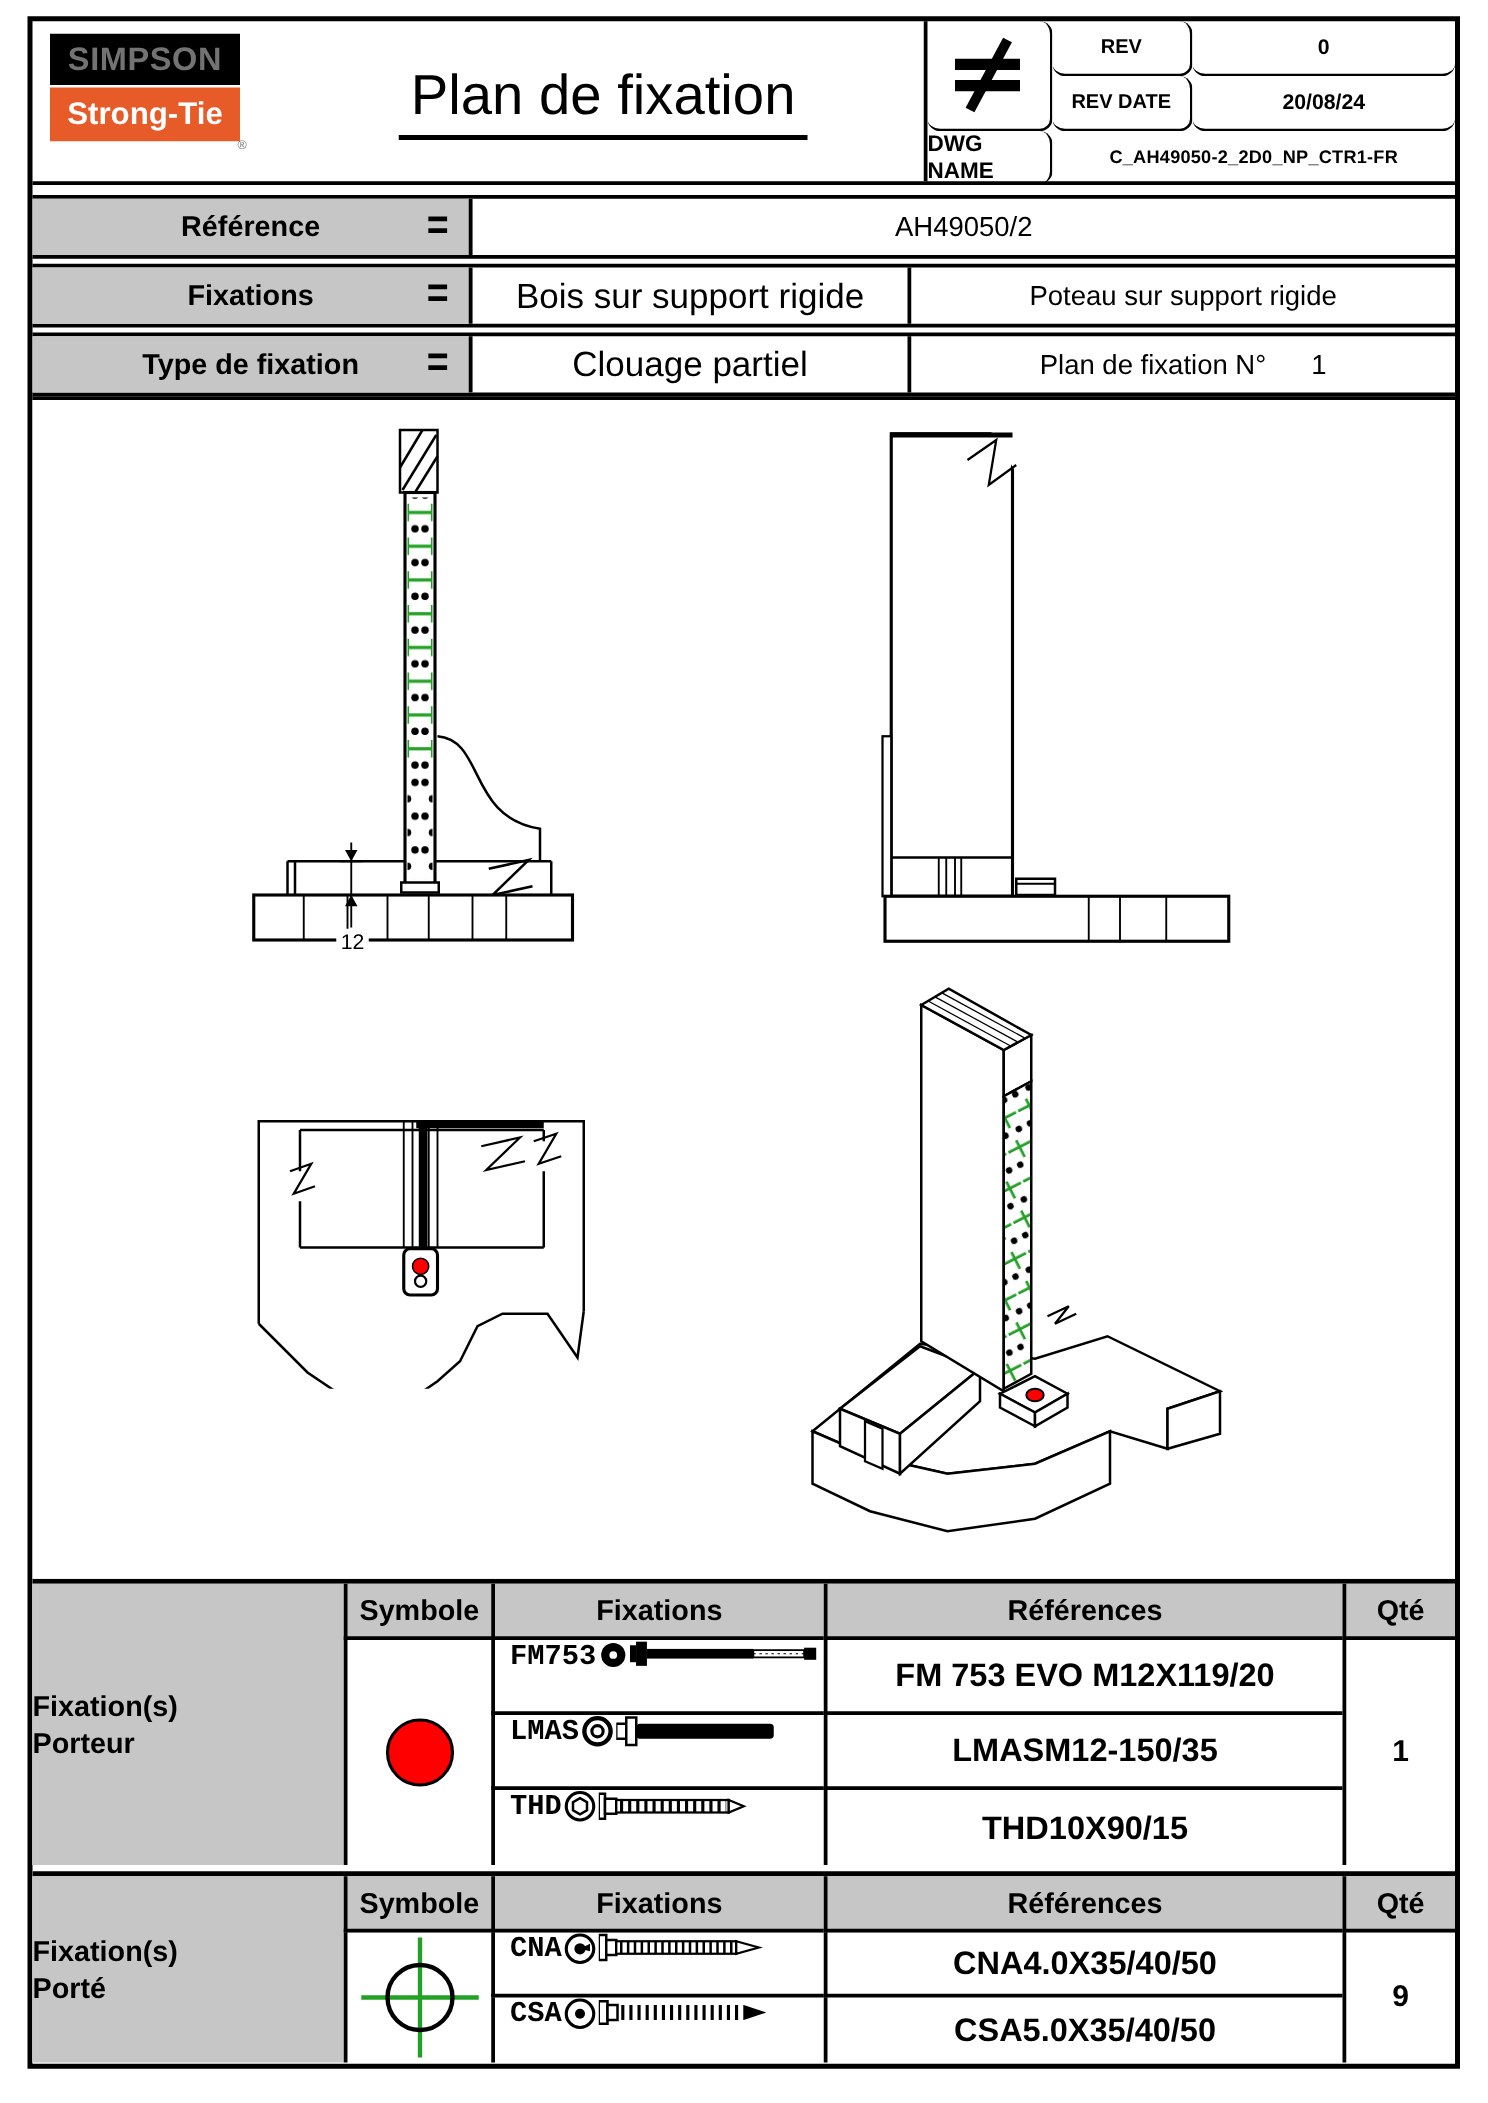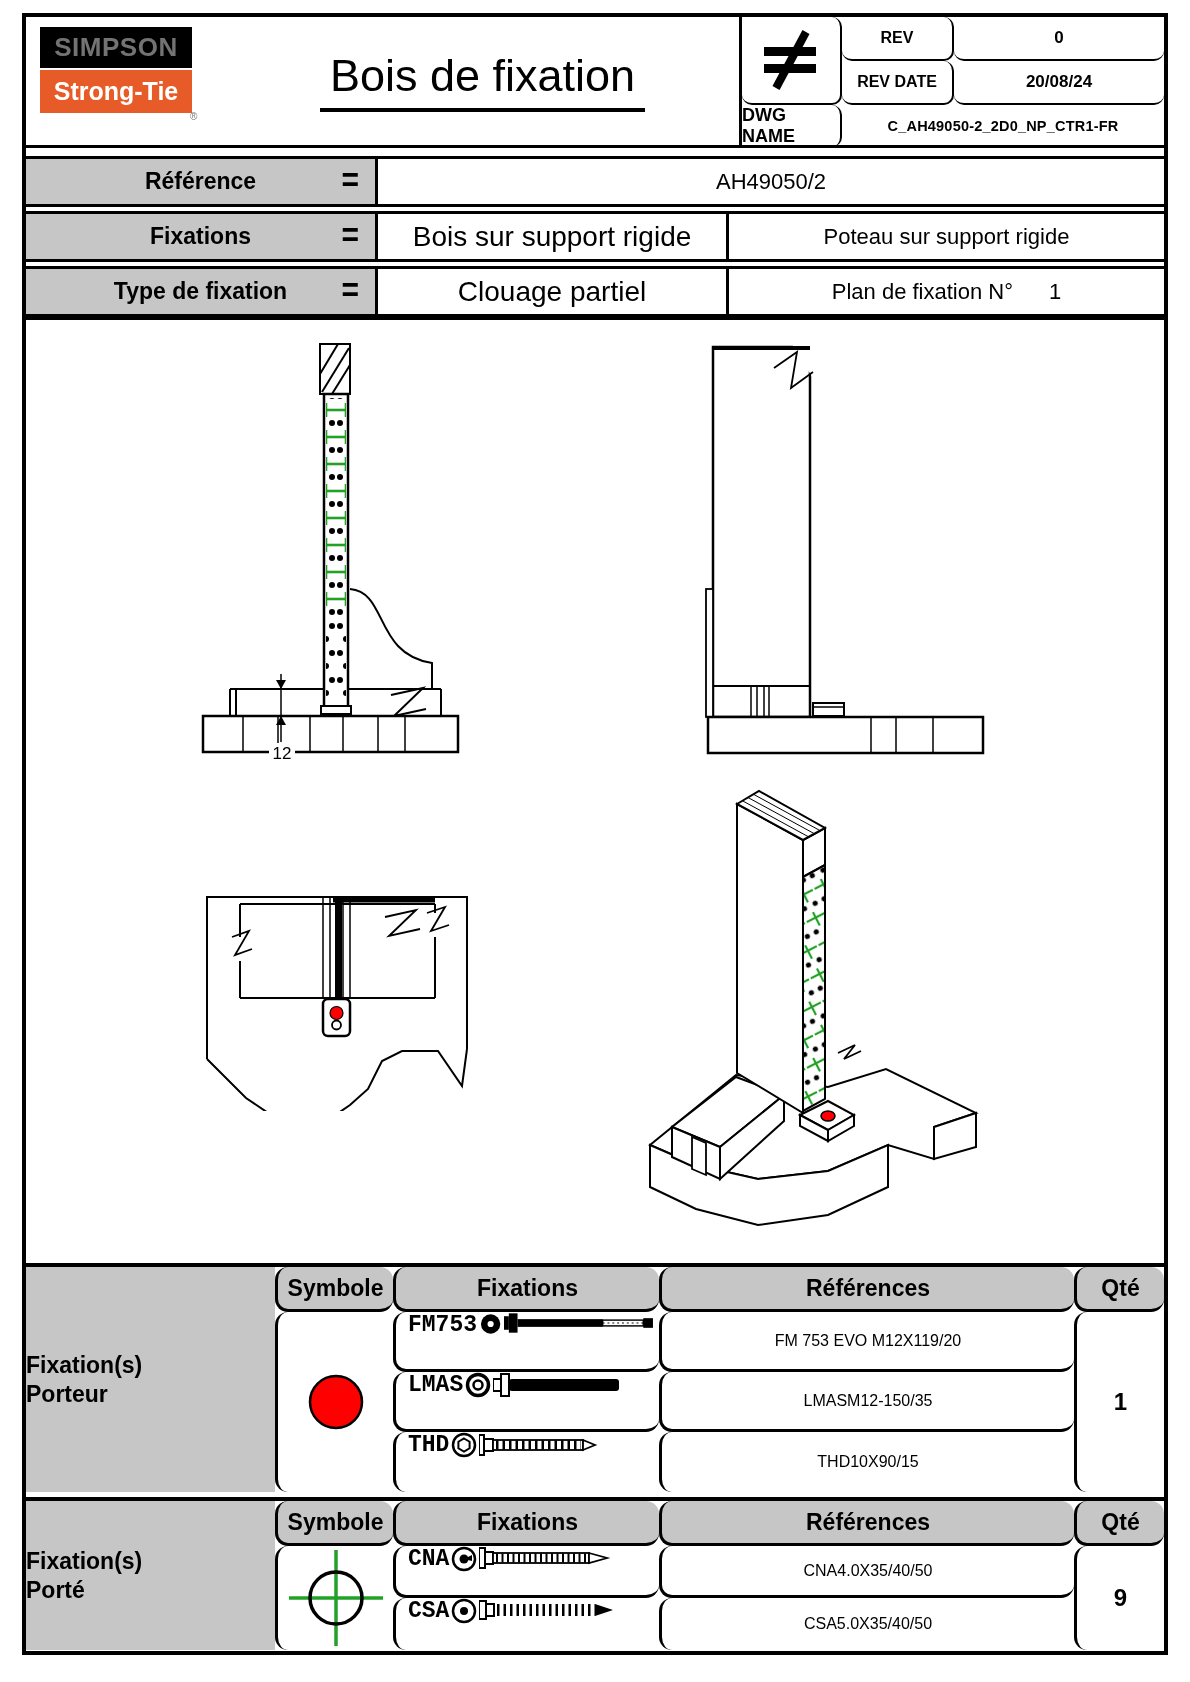--- a/index.html
+++ b/index.html
@@ -44,46 +44,46 @@
   .draw{position:relative;height:943px;min-height:0;flex:0 0 auto;background:#fff;}
   .view{position:absolute;}
   
   .fixtable{display:grid;grid-template-columns:249px 118px 266px 415px 1fr;
             border-top:4px solid #000;box-sizing:border-box;background:#fff;}
   .ft1{grid-template-rows:45px 60px 60px 60px;}
   .ft2{grid-template-rows:45px 52px 52px;margin-top:5px;}
   .fixtable div{box-sizing:border-box;}
   .fcell{display:flex;align-items:center;justify-content:center;}
   .gray{background:#C6C6C6;}
-  .bl{border-left:3px solid #000;border-radius:13px;}
+  .bl{border-left:3px solid #000;}
   .bb{border-bottom:3px solid #000;}
   .fgroup{grid-column:1;display:flex;flex-direction:column;align-items:flex-start;justify-content:center;
           font-weight:bold;font-size:23px;line-height:1.25;}
   .g1{grid-row:1/5;} .g2{grid-row:1/4;}
   .fhead{font-weight:bold;font-size:23px;}
   .fsym1{grid-column:2;grid-row:2/5;} .fsym2{grid-column:2;grid-row:2/4;}
   .fqty1{grid-column:5;grid-row:2/5;} .fqty2{grid-column:5;grid-row:2/4;}
   .fqty1,.fqty2{font-weight:bold;font-size:24px;}
   .fname{display:flex;align-items:flex-start;padding-left:12px;gap:2px;font-weight:bold;font-size:23px;font-family:Liberation Mono, monospace;}
-  .fref{font-weight:normal;font-size:16px;}
+  .fref{font-weight:bold;font-size:26px;}
 </style>
 </head>
 <body>
 
 <div class="page">
  <div class="sheet">
 
   <div class="hdr">
     <div class="logo-cell">
       <div class="logo-black">SIMPSON</div>
       <div class="logo-orange" style="background:#E75B28">Strong-Tie</div>
       <div class="logo-reg">®</div>
     </div>
     <div class="title-cell">
-      <span>Bois de fixation</span>
+      <span>Plan de fixation</span>
     </div>
     <div class="tb-right">
       <div class="tbc-sym">
         <svg width="74" height="64" viewBox="0 0 74 64">
           <rect x="10" y="19" width="52" height="9" fill="#000"></rect>
           <rect x="10" y="36" width="52" height="9" fill="#000"></rect>
           <line x1="22" y1="60" x2="52" y2="4" stroke="#000" stroke-width="8"></line>
         </svg>
       </div>
       <div class="tbc-rl">REV</div>

